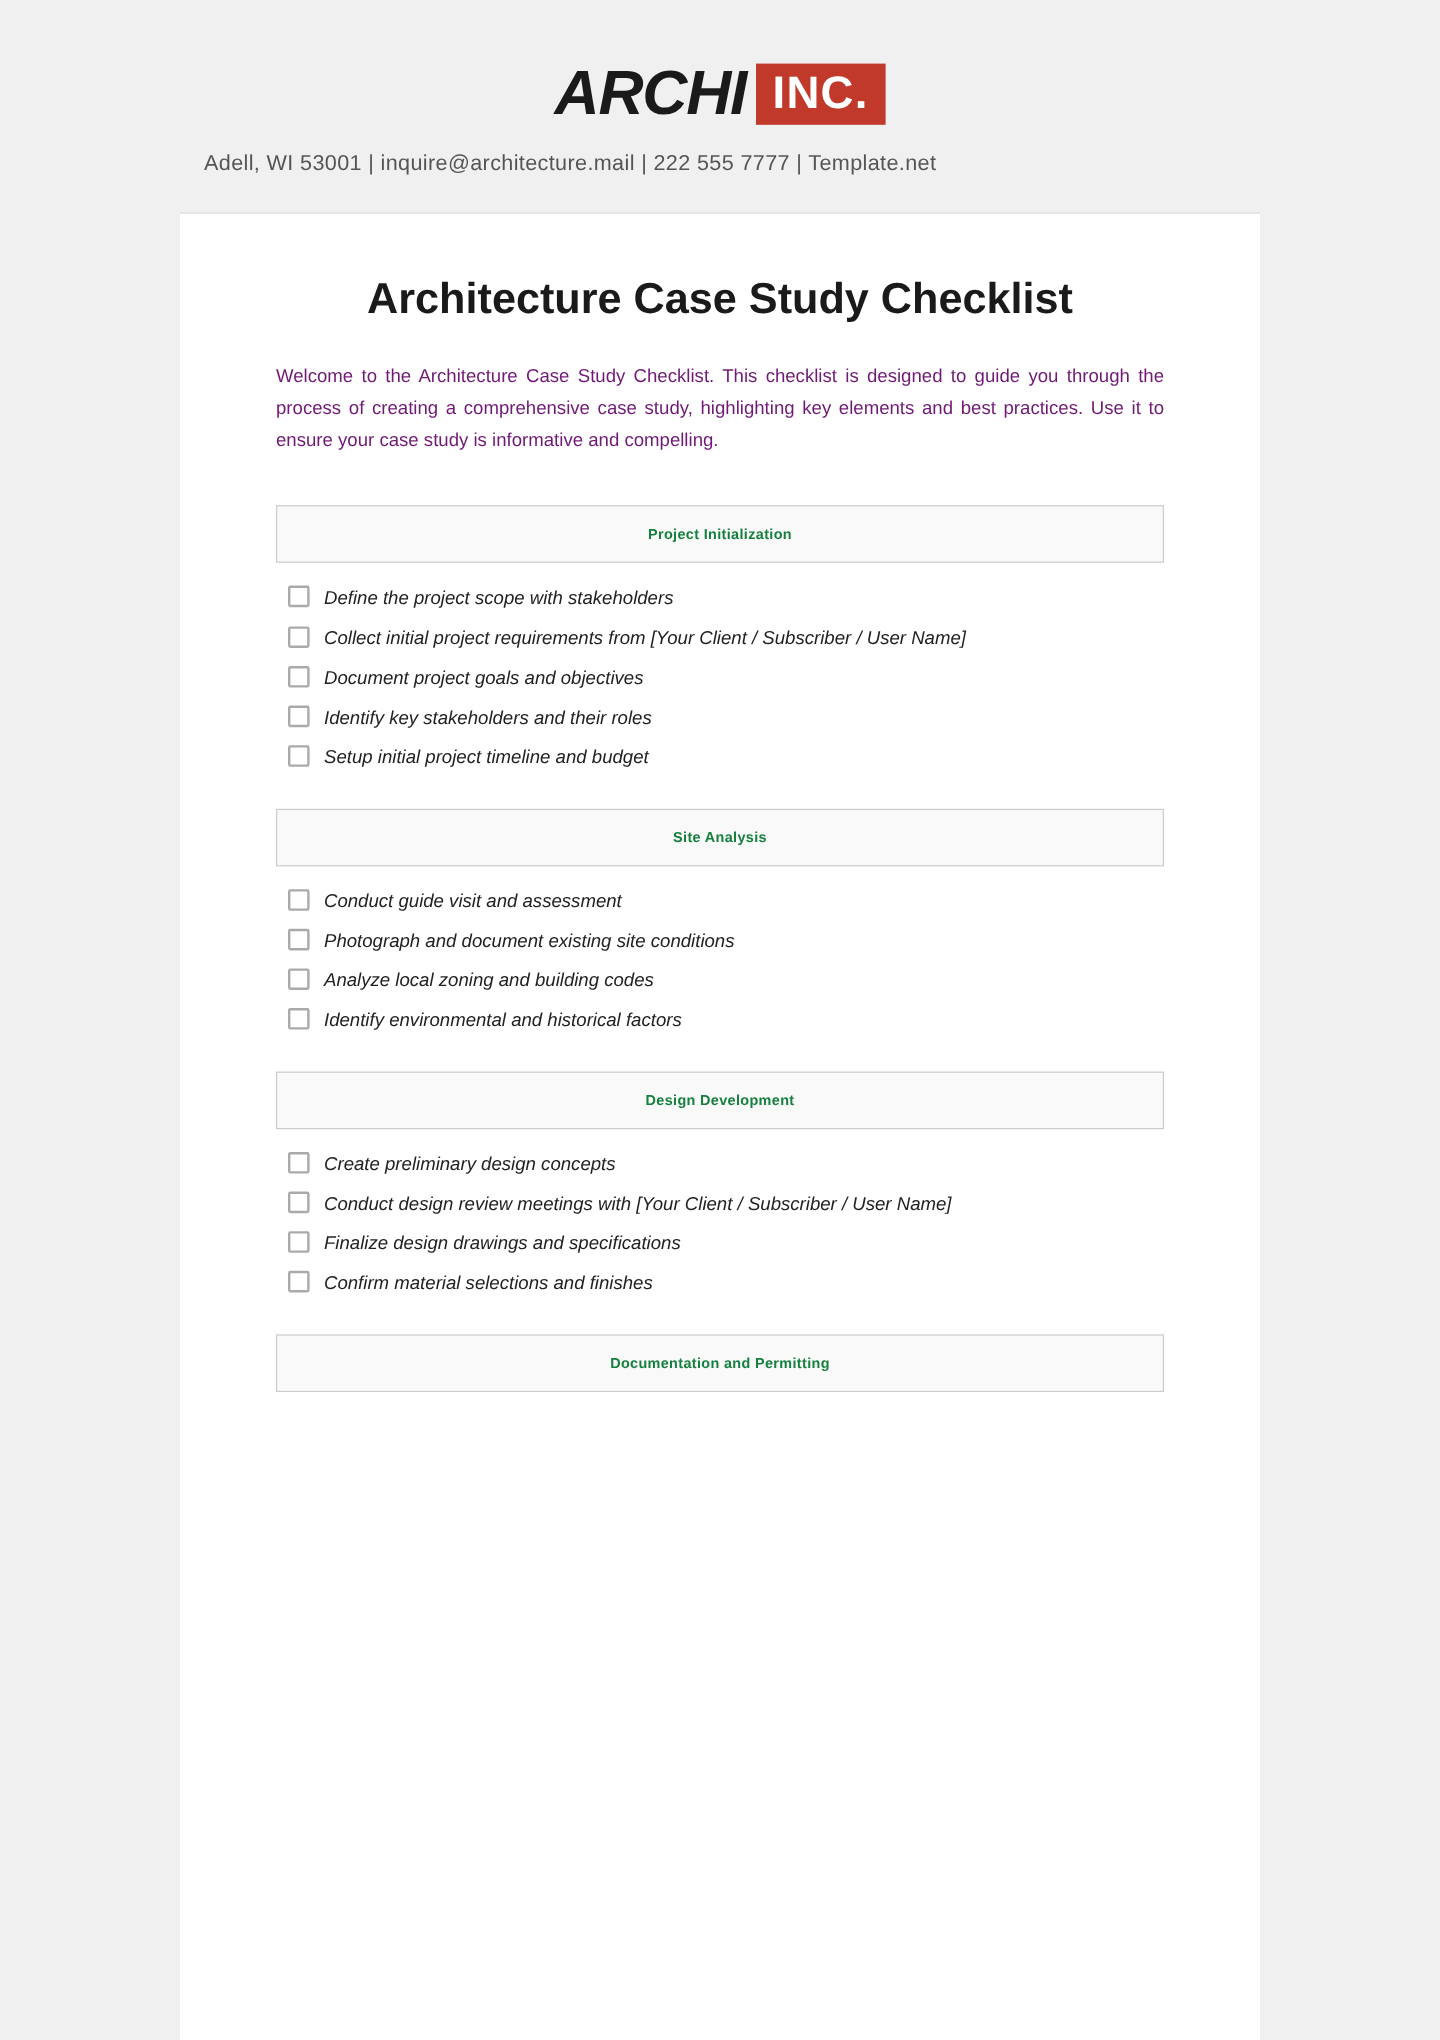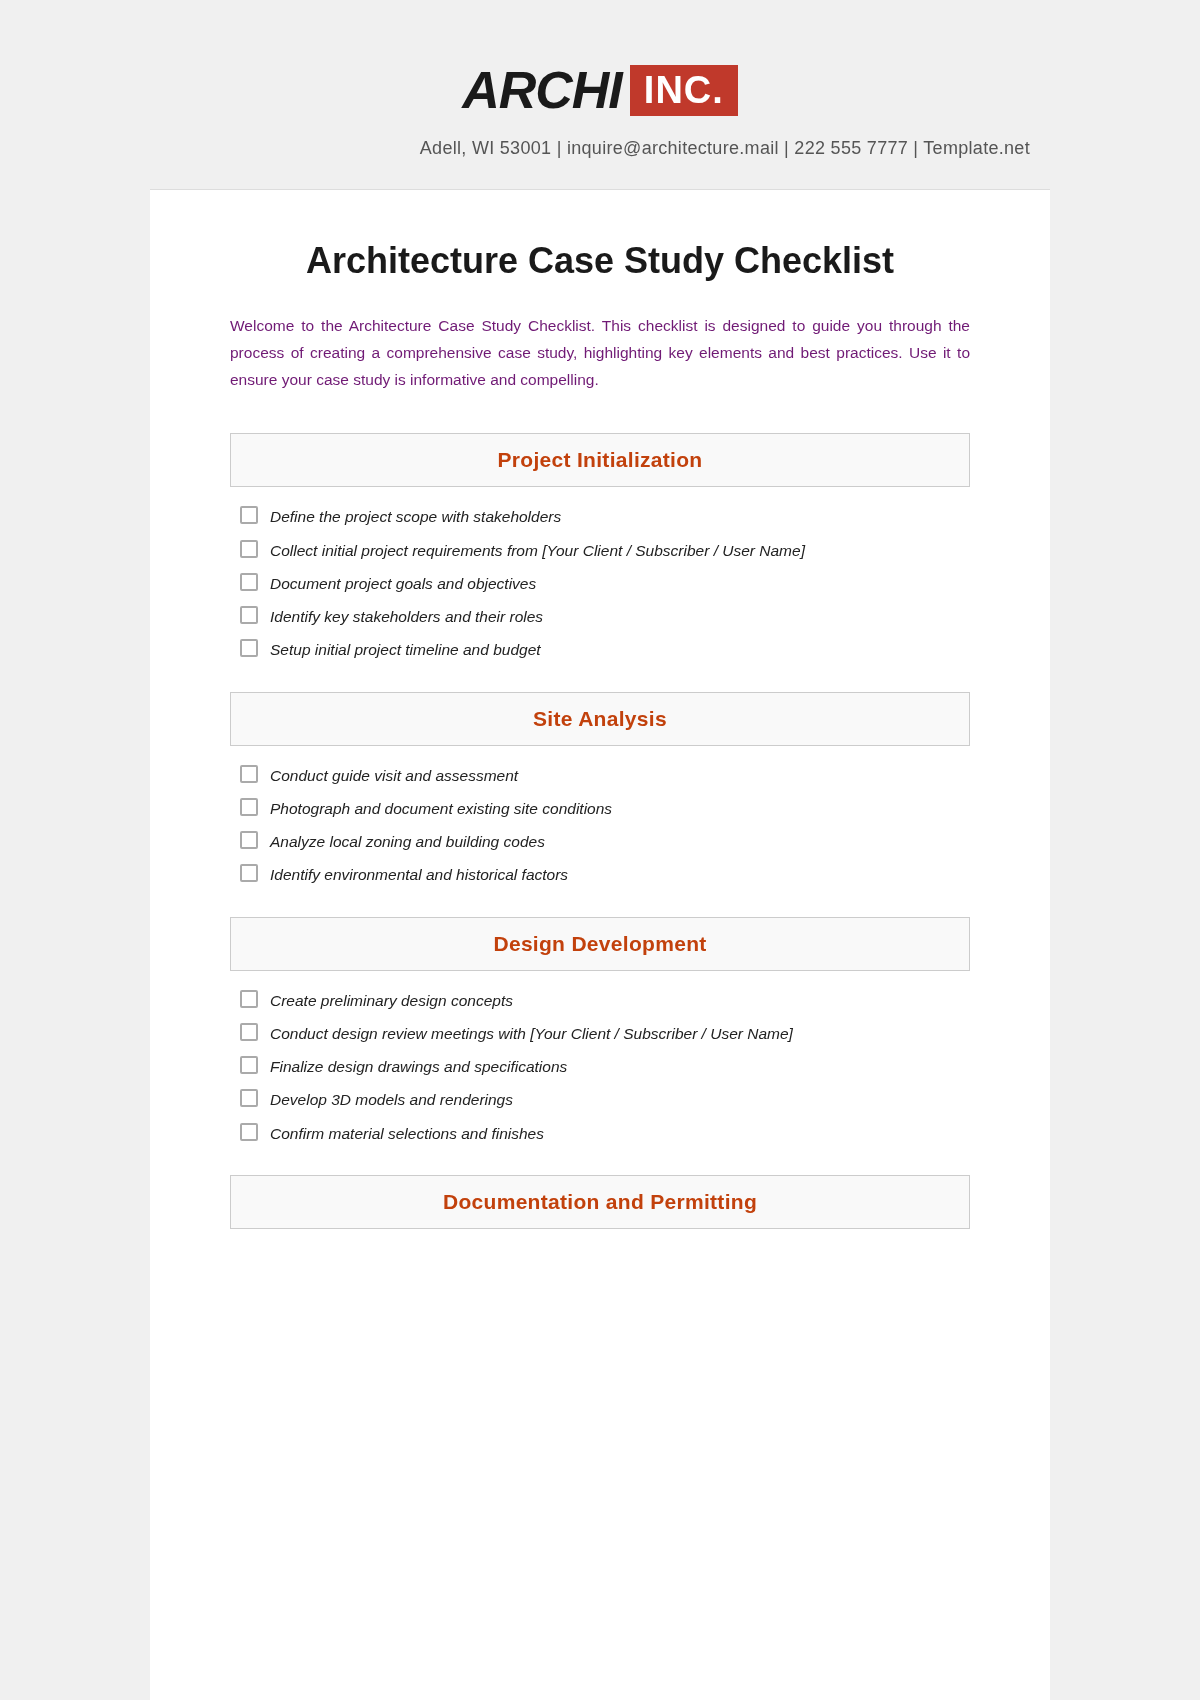--- a/index.html
+++ b/index.html
@@ -21,22 +21,22 @@
     .page-container {
       width: 900px;
       background-color: #ffffff;
       min-height: 1700px;
       padding: 0 0 60px 0;
     }
 
     
     .header {
       background-color: #f0f0f0;
-      padding: 60px 20px 30px 20px;
-      text-align: right;
+      padding: 48px 20px 30px 20px;
+      text-align: left;
       border-bottom: 1px solid #ddd;
     }
 
     .logo-container {
       display: flex;
       align-items: center;
       justify-content: center;
       gap: 8px;
       margin-bottom: 18px;
     }
@@ -92,23 +92,23 @@
 
     .section-header {
       border: 1.5px solid #ccc;
       background-color: #f9f9f9;
       padding: 14px 20px;
       text-align: center;
       margin-bottom: 18px;
     }
 
     .section-header-text {
-      font-size: 21px;
+      font-size: 12px;
       font-weight: 700;
-      color: #c2410c;
+      color: #15803d;
       letter-spacing: 0.3px;
     }
 
     .checklist {
       list-style: none;
       padding: 0 10px;
       margin-bottom: 30px;
     }
 
     .checklist-item {
@@ -213,24 +213,20 @@
             <li class="checklist-item">
               <div class="checkbox"></div>
               <span class="checklist-text">Conduct design review meetings with [Your Client / Subscriber / User Name]</span>
             </li>
             <li class="checklist-item">
               <div class="checkbox"></div>
               <span class="checklist-text">Finalize design drawings and specifications</span>
             </li>
             <li class="checklist-item">
               <div class="checkbox"></div>
-              <span class="checklist-text">Develop 3D models and renderings</span>
-            </li>
-            <li class="checklist-item">
-              <div class="checkbox"></div>
               <span class="checklist-text">Confirm material selections and finishes</span>
             </li>
           </ul>
         </div>
         <div class="section">
           <div class="section-header"><span class="section-header-text">Documentation and Permitting</span></div>
         </div>
       </div>
 
   </div>

